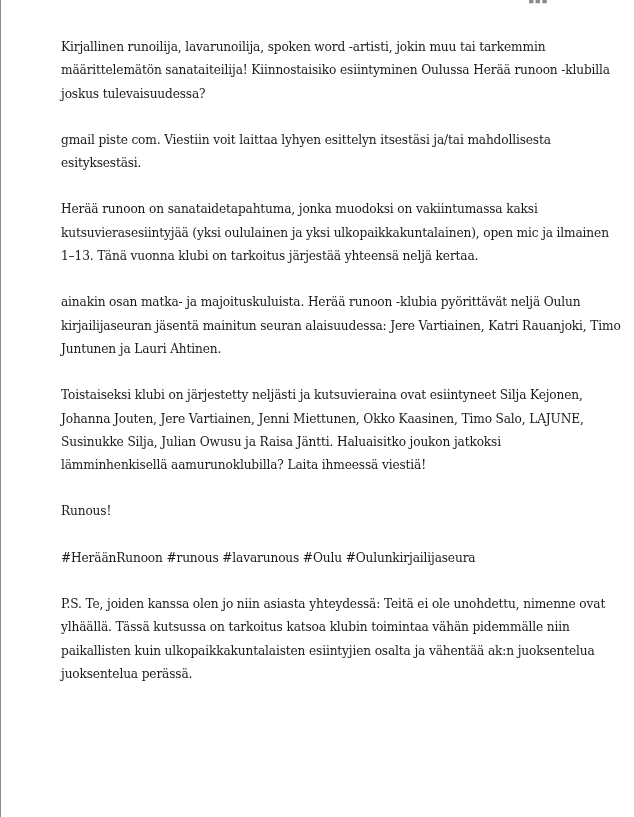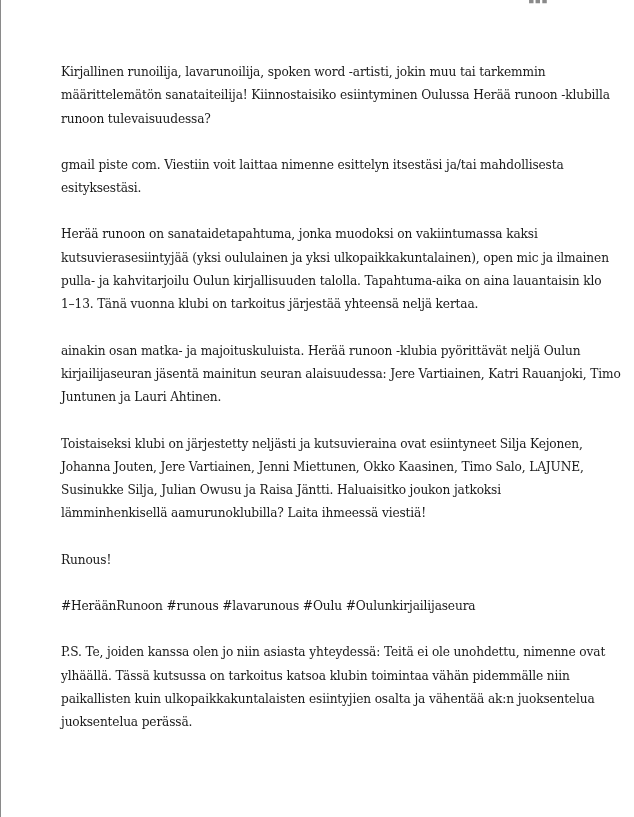--- a/index.html
+++ b/index.html
@@ -27,21 +27,21 @@
       position: absolute;
       top: -9px;
       left: 528px;
       font-size: 12px;
       color: #8a8a8a;
       letter-spacing: 0px;
     }
     .content {
       position: absolute;
       left: 61px;
-      top: 61px;
+      top: 36px;
       width: 520px;
     }
     .para {
       font-size: 12.2px;
       line-height: 23.3px;
       margin: 0 0 23px 0;
       letter-spacing: -0.15px;
       word-spacing: 0px;
     }
     .line {
@@ -52,30 +52,29 @@
 </head>
 <body>
 
 <div class="page-edge"></div>
 <div class="page-number-clip">▮▮▮</div>
 
 <div class="content">
   <p class="para">
     <span class="line">Kirjallinen runoilija, lavarunoilija, spoken word -artisti, jokin muu tai tarkemmin</span>
     <span class="line">määrittelemätön sanataiteilija! Kiinnostaisiko esiintyminen Oulussa Herää runoon -klubilla</span>
-    <span class="line">runoon tulevaisuudessa?</span>
+    <span class="line">joskus tulevaisuudessa?</span>
   </p>
   <p class="para">
-    <span class="line">gmail piste com. Viestiin voit laittaa nimenne esittelyn itsestäsi ja/tai mahdollisesta</span>
+    <span class="line">gmail piste com. Viestiin voit laittaa lyhyen esittelyn itsestäsi ja/tai mahdollisesta</span>
     <span class="line">esityksestäsi.</span>
   </p>
   <p class="para">
     <span class="line">Herää runoon on sanataidetapahtuma, jonka muodoksi on vakiintumassa kaksi</span>
     <span class="line">kutsuvierasesiintyjää (yksi oululainen ja yksi ulkopaikkakuntalainen), open mic ja ilmainen</span>
-    <span class="line">pulla- ja kahvitarjoilu Oulun kirjallisuuden talolla. Tapahtuma-aika on aina lauantaisin klo</span>
     <span class="line">1–13. Tänä vuonna klubi on tarkoitus järjestää yhteensä neljä kertaa.</span>
   </p>
   <p class="para">
     <span class="line">ainakin osan matka- ja majoituskuluista. Herää runoon -klubia pyörittävät neljä Oulun</span>
     <span class="line">kirjailijaseuran jäsentä mainitun seuran alaisuudessa: Jere Vartiainen, Katri Rauanjoki, Timo</span>
     <span class="line">Juntunen ja Lauri Ahtinen.</span>
   </p>
   <p class="para">
     <span class="line">Toistaiseksi klubi on järjestetty neljästi ja kutsuvieraina ovat esiintyneet Silja Kejonen,</span>
     <span class="line">Johanna Jouten, Jere Vartiainen, Jenni Miettunen, Okko Kaasinen, Timo Salo, LAJUNE,</span>

